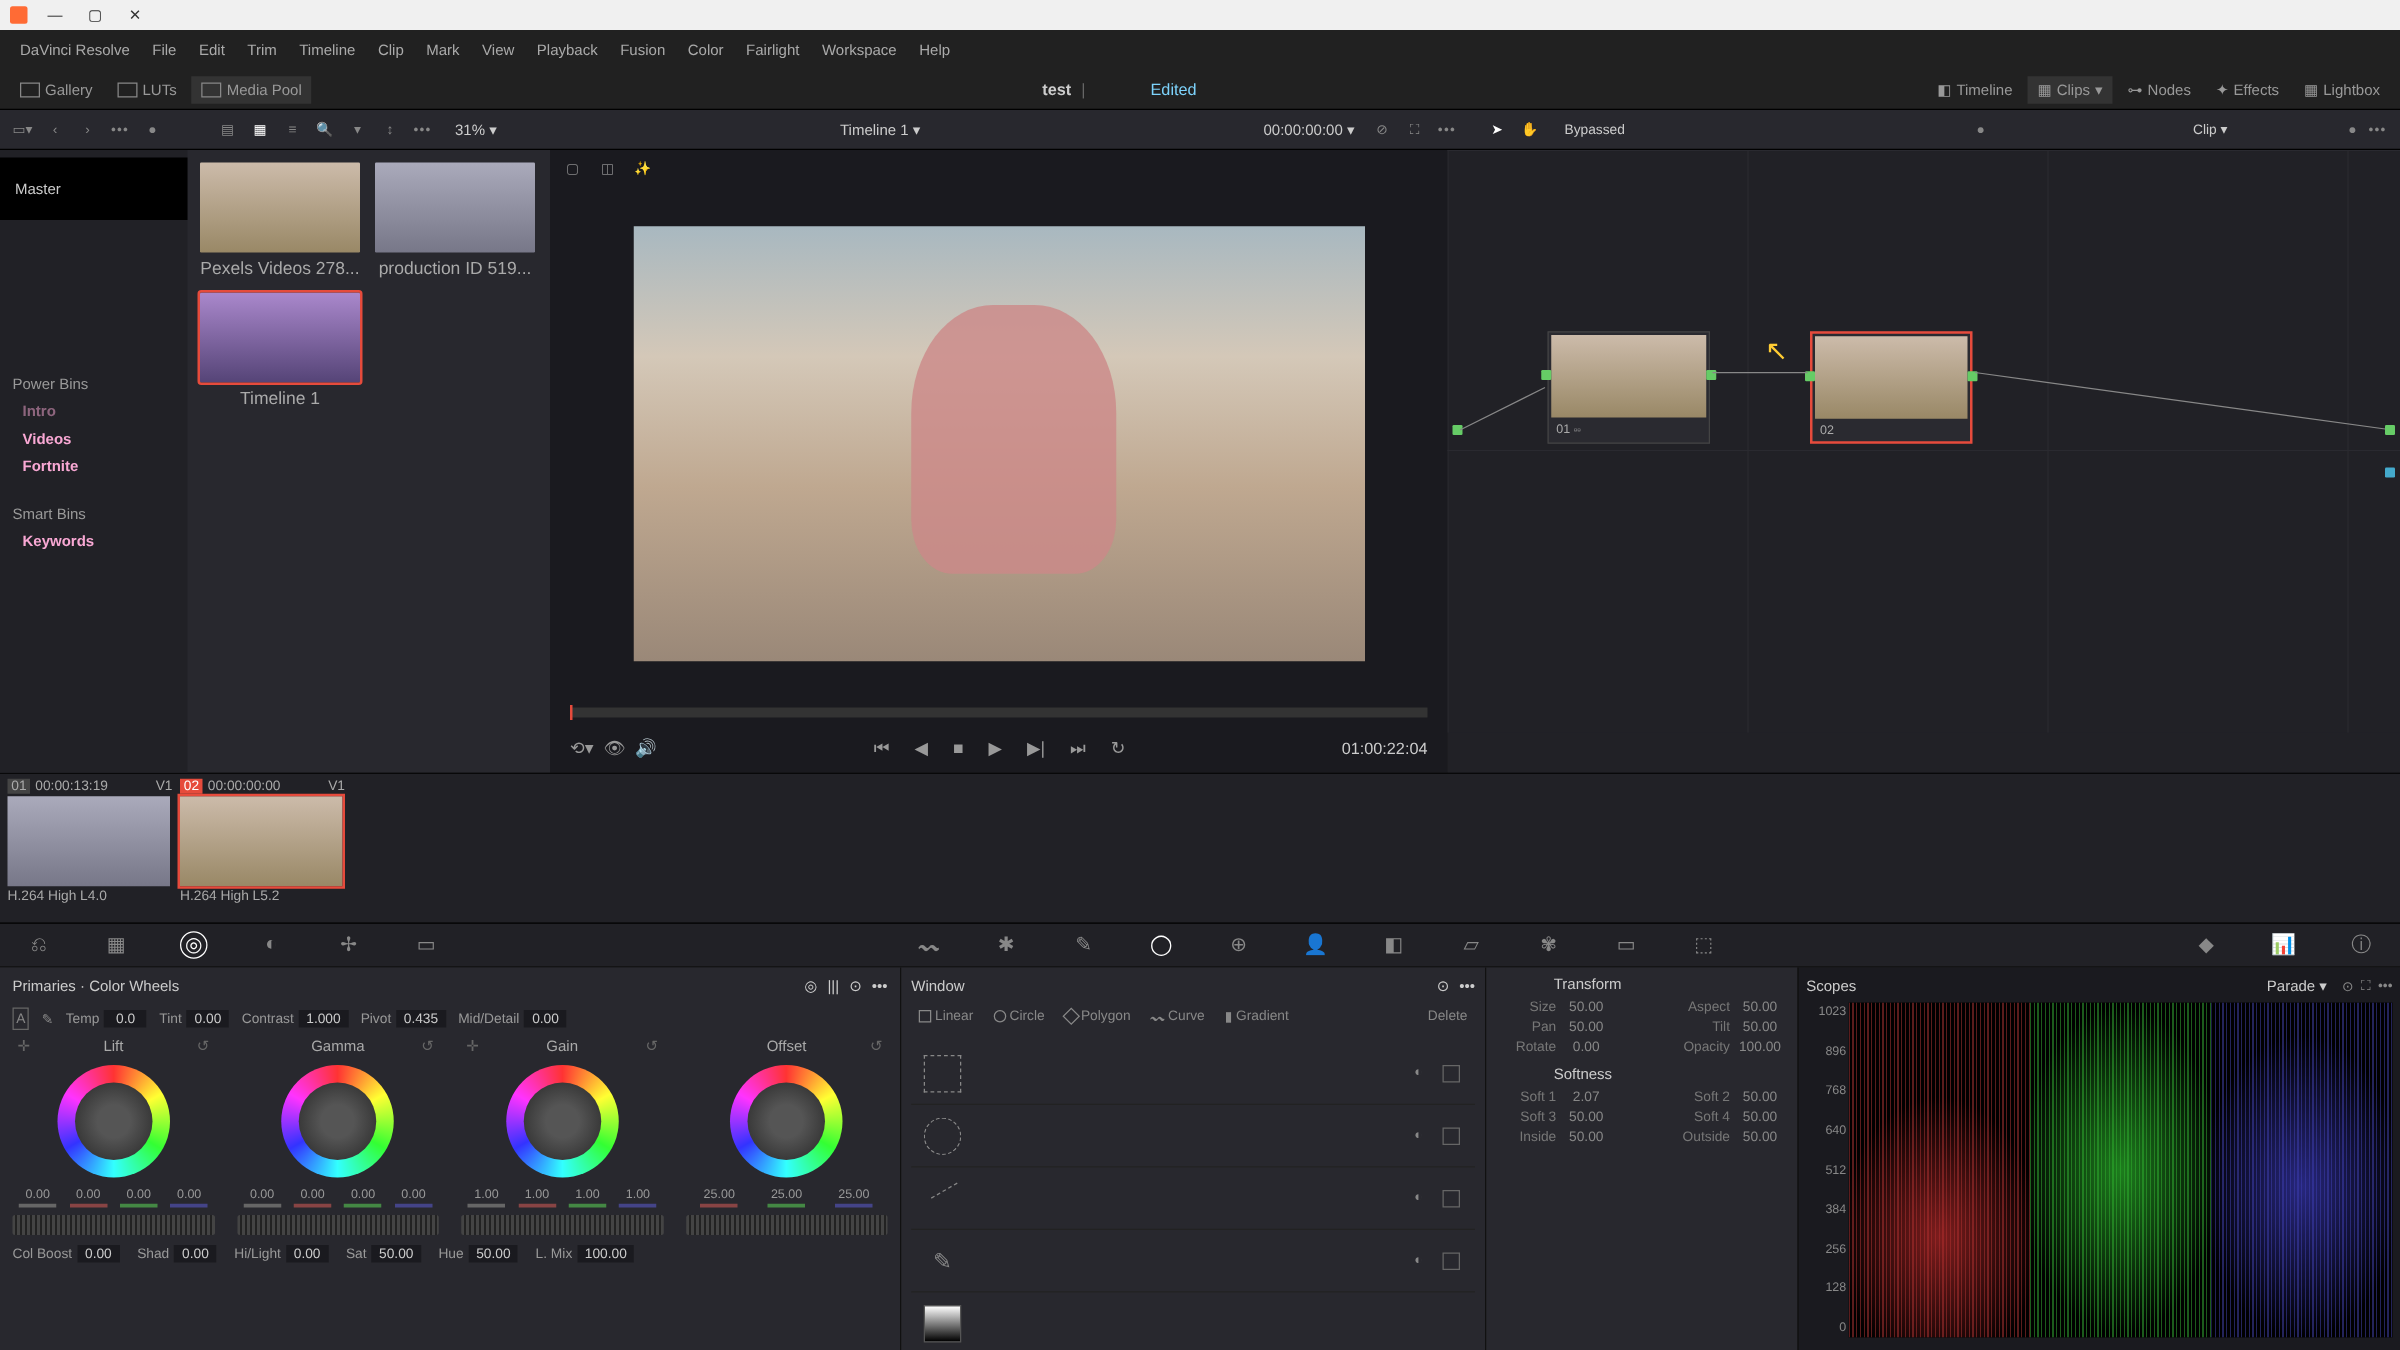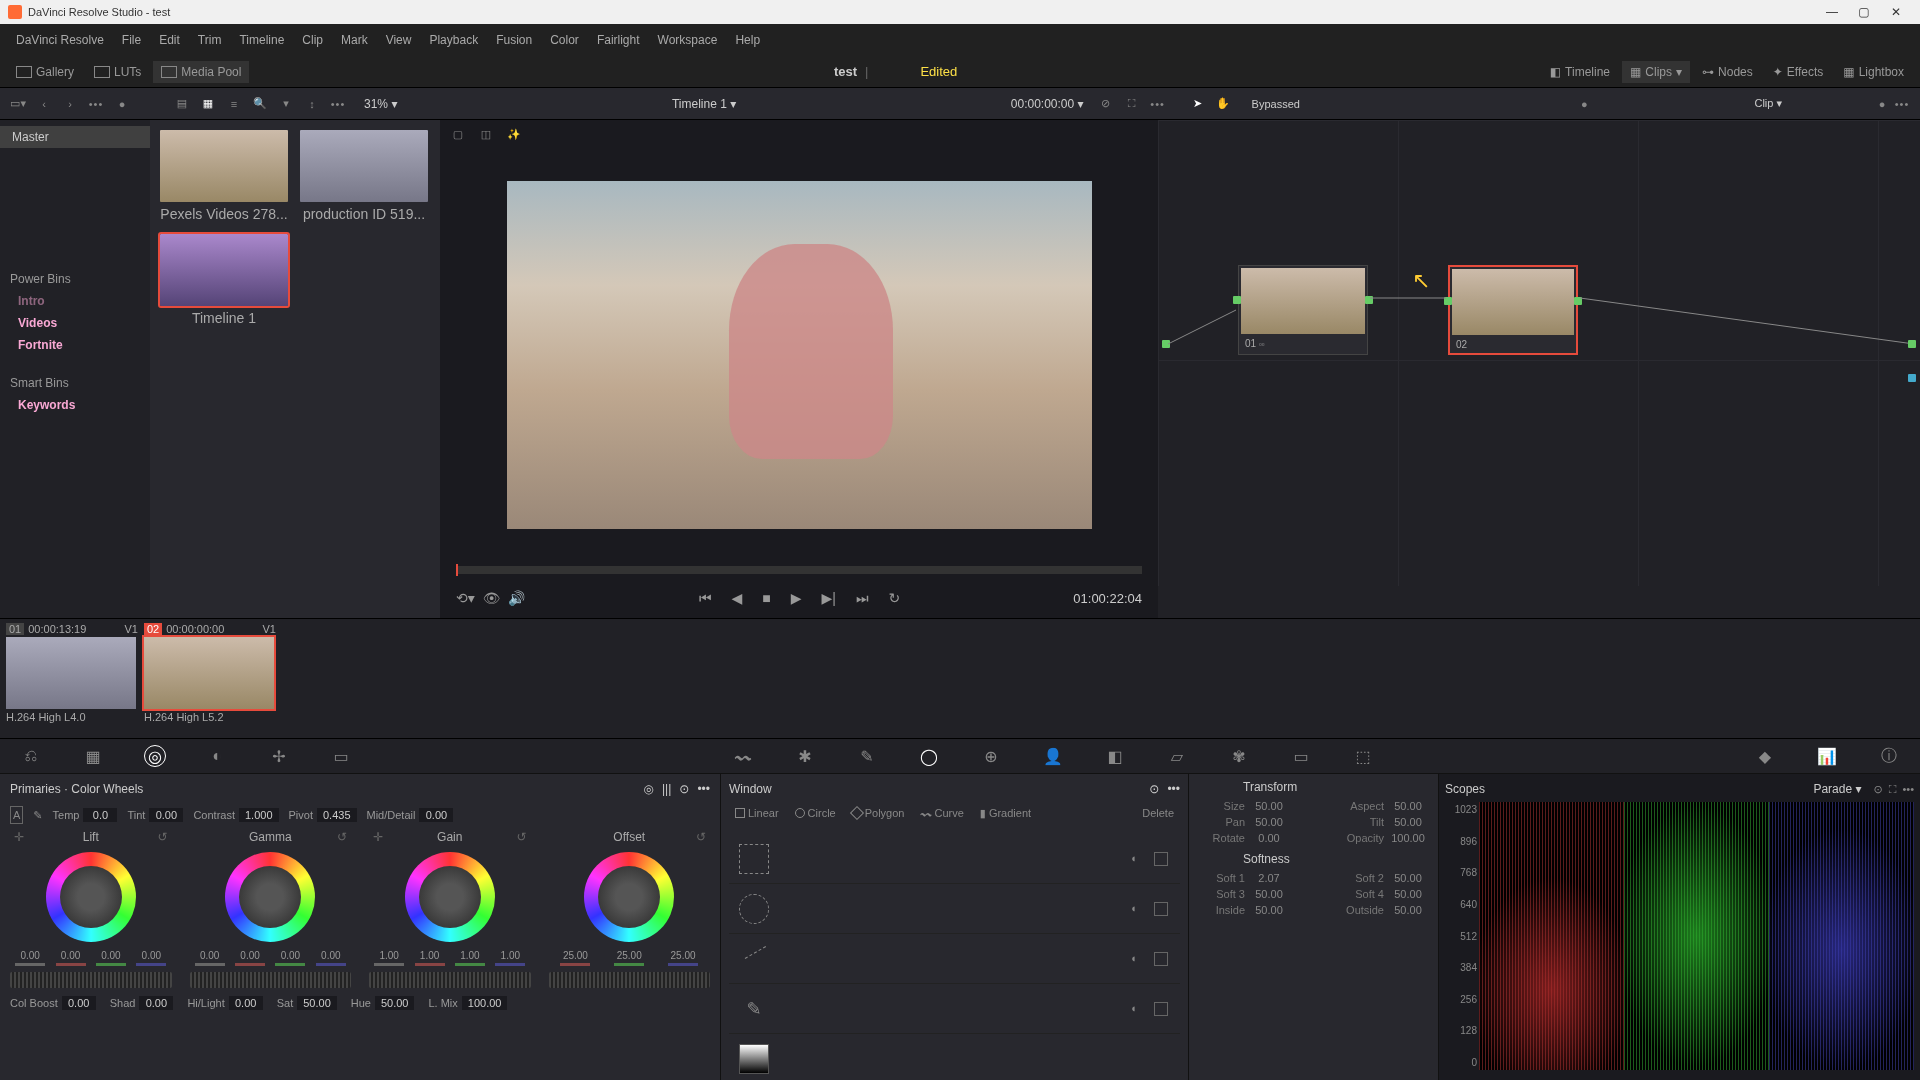--- a/index.html
+++ b/index.html
@@ -32,21 +32,21 @@
 .topctrl .zoom { color: #ccc; font-size: 12px; margin-left: 16px; }
 .topctrl .timeline-name { color: #ccc; margin: 0 auto; font-size: 12px; }
 .topctrl .timecode { color: #ccc; font-size: 12px; }
 
 
 .main-top { display: flex; height: 498px; }
 
 
 .mediapool { width: 440px; background: #28282e; display: flex; }
 .bins { width: 150px; background: #212126; padding: 6px 0; }
-.bins .master { padding: 4px 12px; background: #404040; color: #ccc; font-size: 12px; margin-bottom: 4px; }
+.bins .master { padding: 18px 12px; background: #000000; color: #ccc; font-size: 12px; margin-bottom: 4px; }
 .bins .section { padding: 4px 10px; color: #999; font-size: 12px; margin-top: 16px; }
 .bins .bin-item { padding: 4px 18px; color: #f9a8d4; font-size: 12px; cursor: pointer; font-weight: bold; }
 .clips-grid { flex: 1; padding: 10px; display: flex; flex-wrap: wrap; gap: 12px; align-content: flex-start; }
 .clip-thumb { width: 128px; }
 .clip-thumb .img { width: 128px; height: 72px; background: #555; border-radius: 1px; }
 .clip-thumb.selected .img { outline: 2px solid #e64b3c; }
 .clip-thumb .label { text-align: center; font-size: 14px; color: #aaa; margin-top: 4px; white-space: nowrap; overflow: hidden; text-overflow: ellipsis; }
 
 
 .viewer { flex: 1; background: #1a1a1f; display: flex; flex-direction: column; }
@@ -150,21 +150,20 @@
 .scope-b { left: 66.6%; background: radial-gradient(ellipse 80% 65% at 50% 55%, rgba(80,80,255,0.7), transparent 70%), repeating-linear-gradient(90deg, rgba(100,100,255,0.5) 0 1px, transparent 1px 3px); }
 
 
 .footer { height: 30px; background: #1a1a1f; display: flex; align-items: center; padding: 0 16px; border-top: 1px solid #000; }
 </style>
 </head>
 <body>
 
 <div class="titlebar">
   <div class="app-icon"></div>
-  <div class="title">DaVinci Resolve Studio - test</div>
   <div class="win-btn">—</div>
   <div class="win-btn">▢</div>
   <div class="win-btn">✕</div>
 </div>
 
 <div class="menubar">
   <div class="menu-item">DaVinci Resolve</div>
   <div class="menu-item">File</div>
   <div class="menu-item">Edit</div>
   <div class="menu-item">Trim</div>
@@ -191,21 +190,21 @@
         <span>LUTs</span>
       </div>
     <div class="btn" style="background:#333;">
         <span class="icon-sq"></span>
         <span>Media Pool</span>
       </div>
   </div>
   <div class="center">
     <span style="font-weight:bold;">test</span>
     <span style="color:#666;">|</span>
-    <span style="color:#fde047;margin-left:44px;">Edited</span>
+    <span style="color:#7dd3fc;margin-left:44px;">Edited</span>
   </div>
   <div class="right-group">
     <div class="btn">
         <span>◧</span>
         <span>Timeline</span>
       </div>
     <div class="btn" style="background:#333;">
         <span>▦</span>
         <span>Clips</span>
         <span>▾</span>

